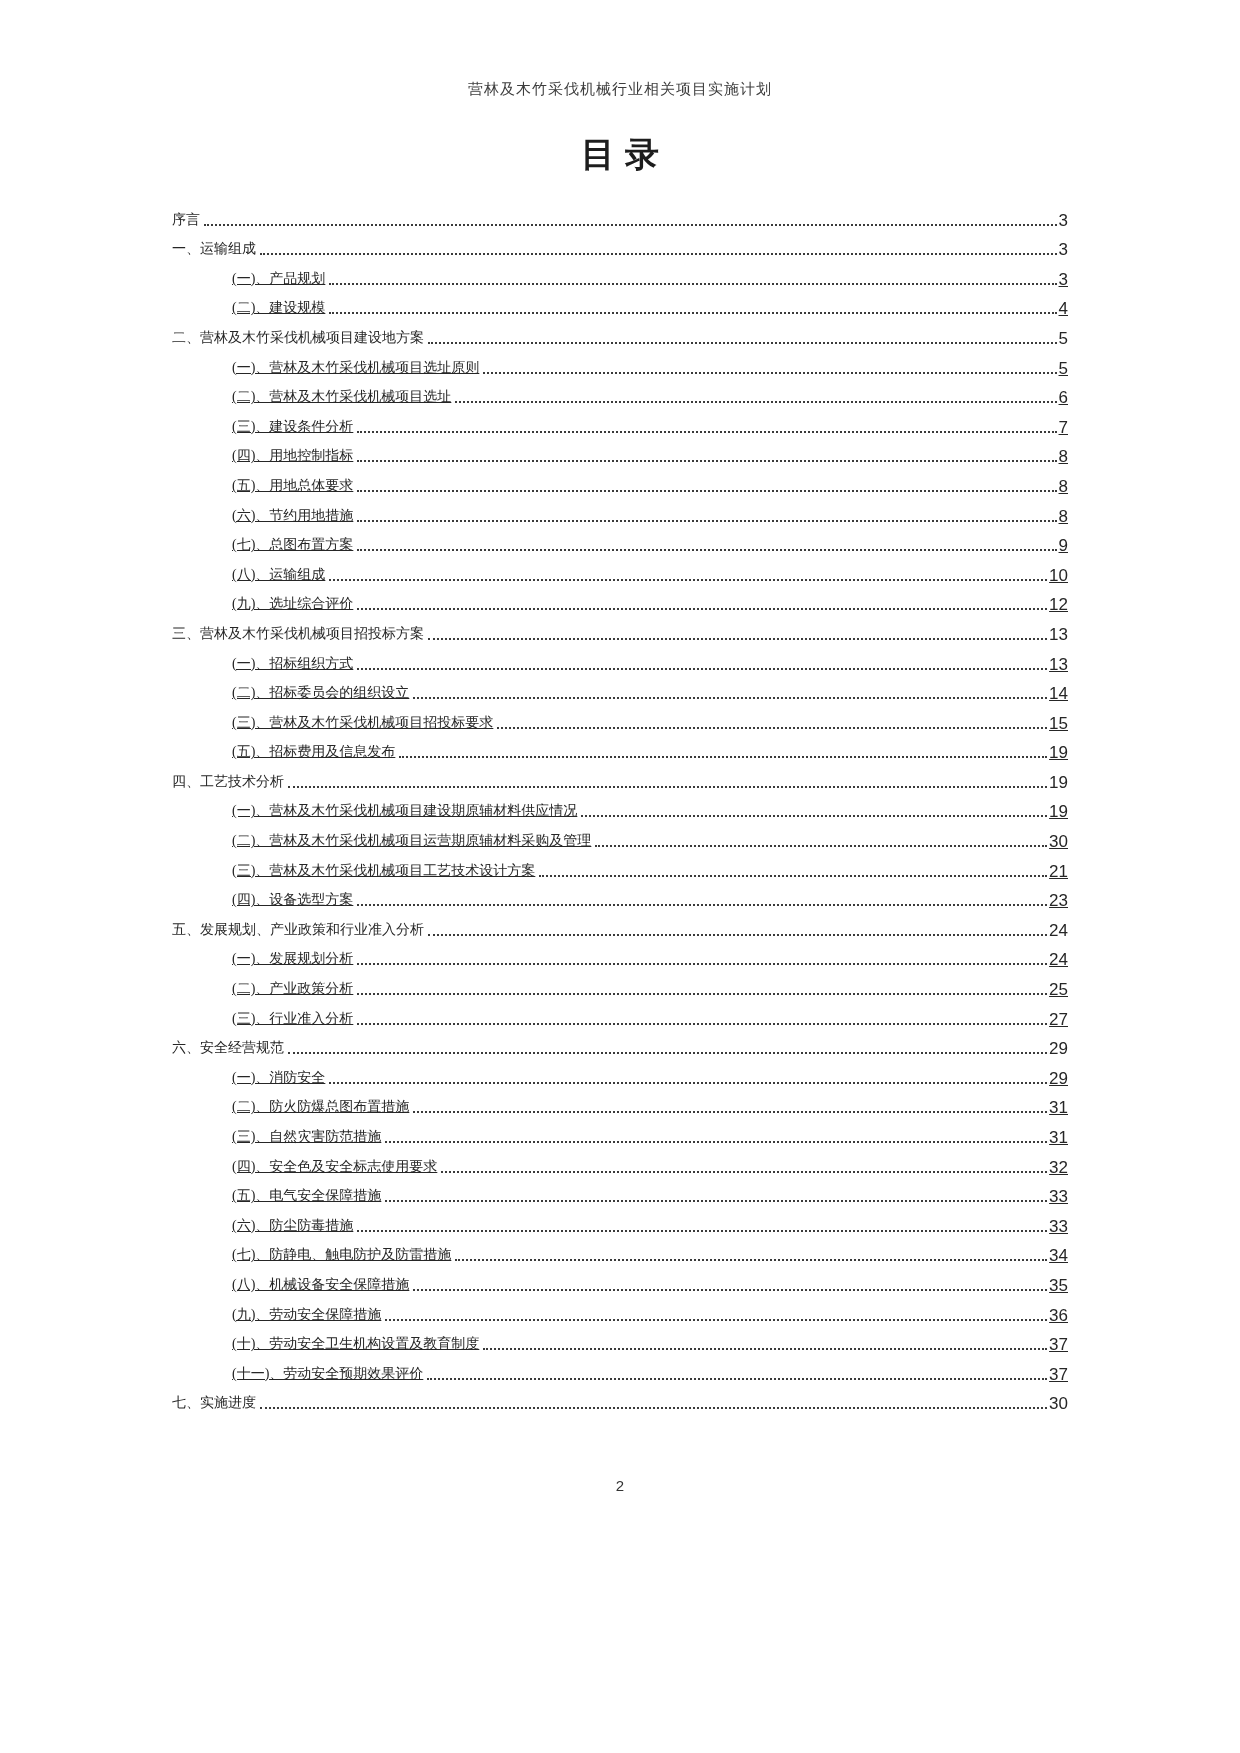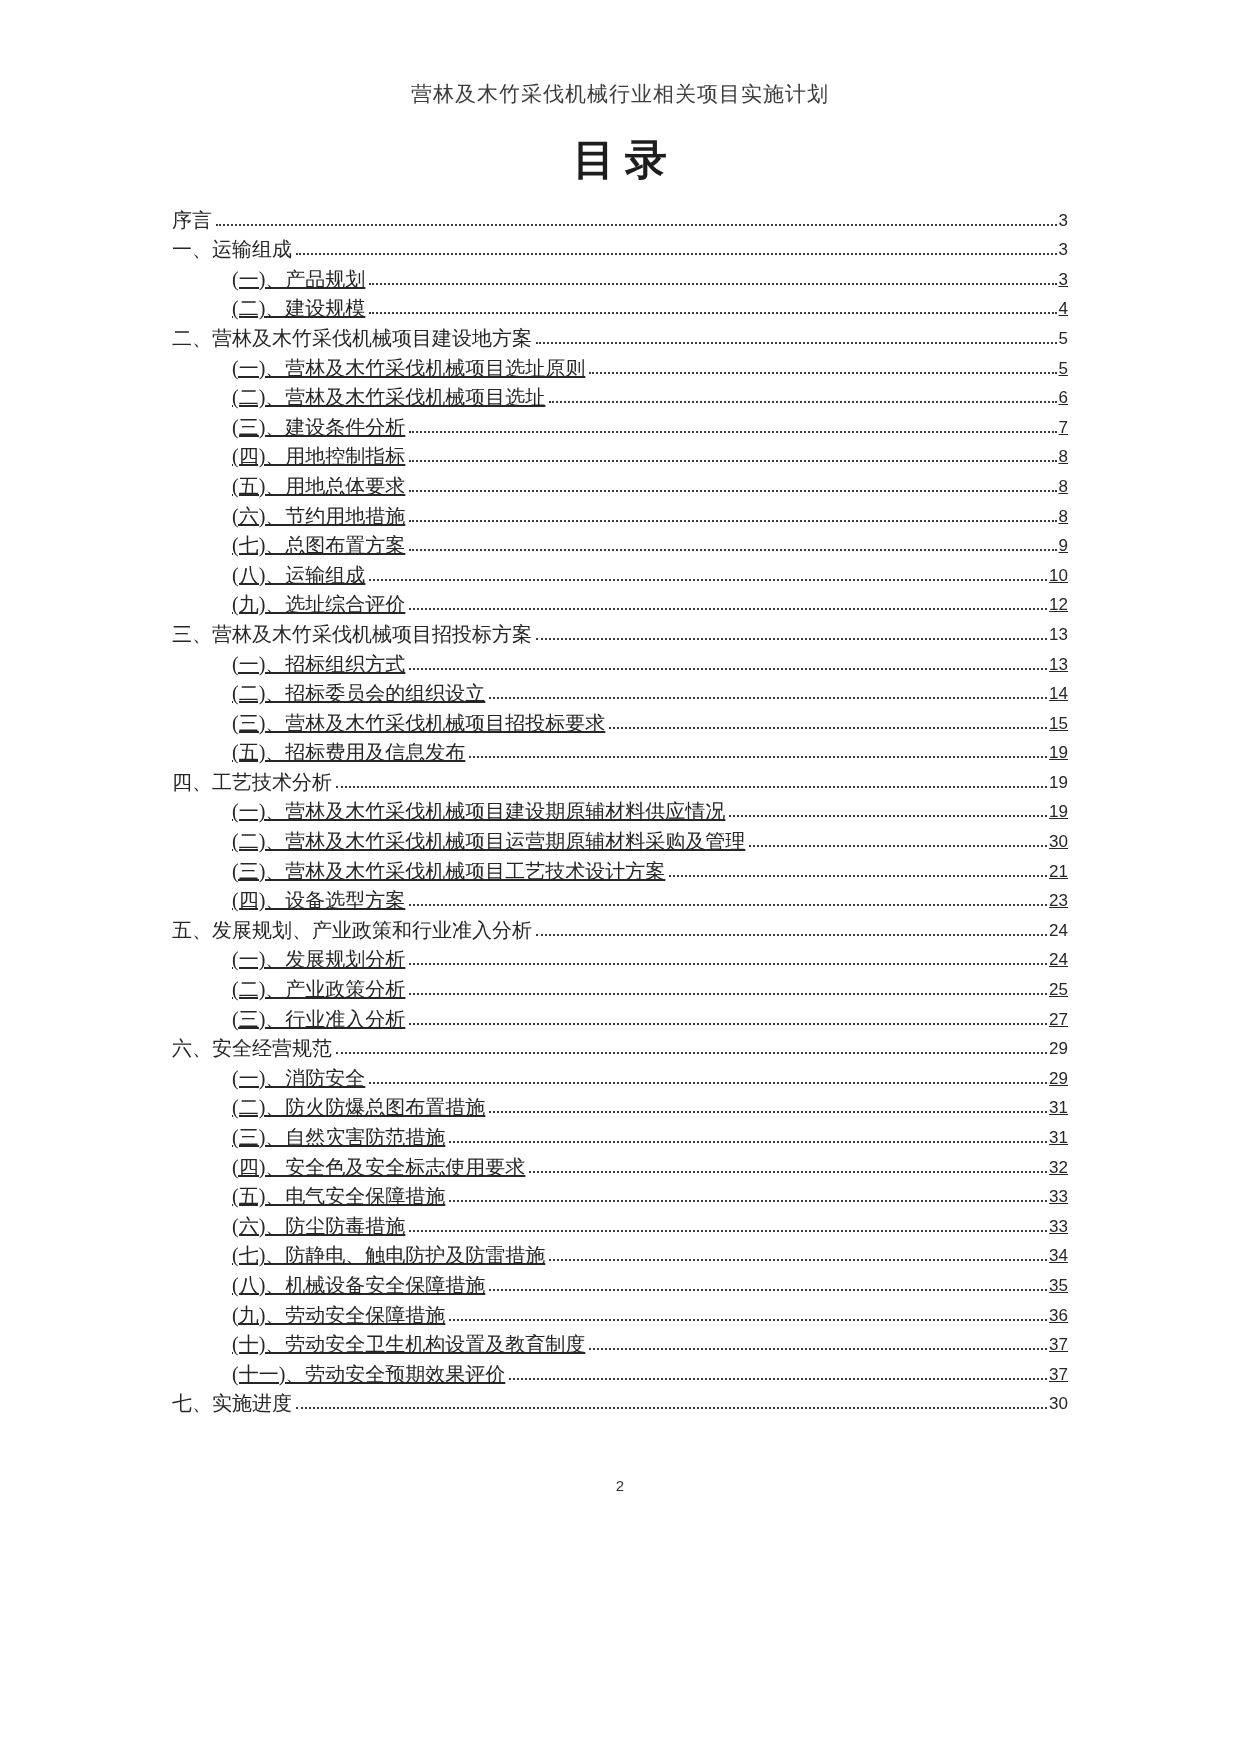--- a/index.html
+++ b/index.html
@@ -15,32 +15,32 @@
     font-family: "Liberation Serif", "DejaVu Serif", serif;
     color: #262626;
     overflow: hidden;
   }
   .doc-header {
     position: absolute;
     top: 80px;
     left: 0;
     width: 100%;
     text-align: center;
-    font-size: 21px;
+    font-size: 15px;
     letter-spacing: 1px;
     color: #3d3d3d;
   }
   .toc-title {
     position: absolute;
     top: 132px;
     left: 0;
     width: 100%;
     margin: 0;
     text-align: center;
-    font-size: 42px;
+    font-size: 34px;
     font-weight: bold;
     letter-spacing: 10px;
     text-indent: 10px; 
     color: #1d1d1d;
   }
   .toc {
     position: absolute;
     top: 201px;
     left: 172px;
     width: 896px;
@@ -50,21 +50,21 @@
     align-items: flex-end;
     height: 29.6px;
     box-sizing: border-box;
   }
   .toc-row.level-2 {
     padding-left: 60px;
     text-decoration: underline;
   }
   .toc-label {
     white-space: nowrap;
-    font-size: 20px;
+    font-size: 14px;
     line-height: 22px;
     color: #262626;
     margin-right: 4px;
   }
   .toc-dots {
     flex: 1 1 auto;
     border-bottom: 2.5px dotted #3a3a3a;
     margin: 0 2px 5px 0;
     min-width: 12px;
   }

